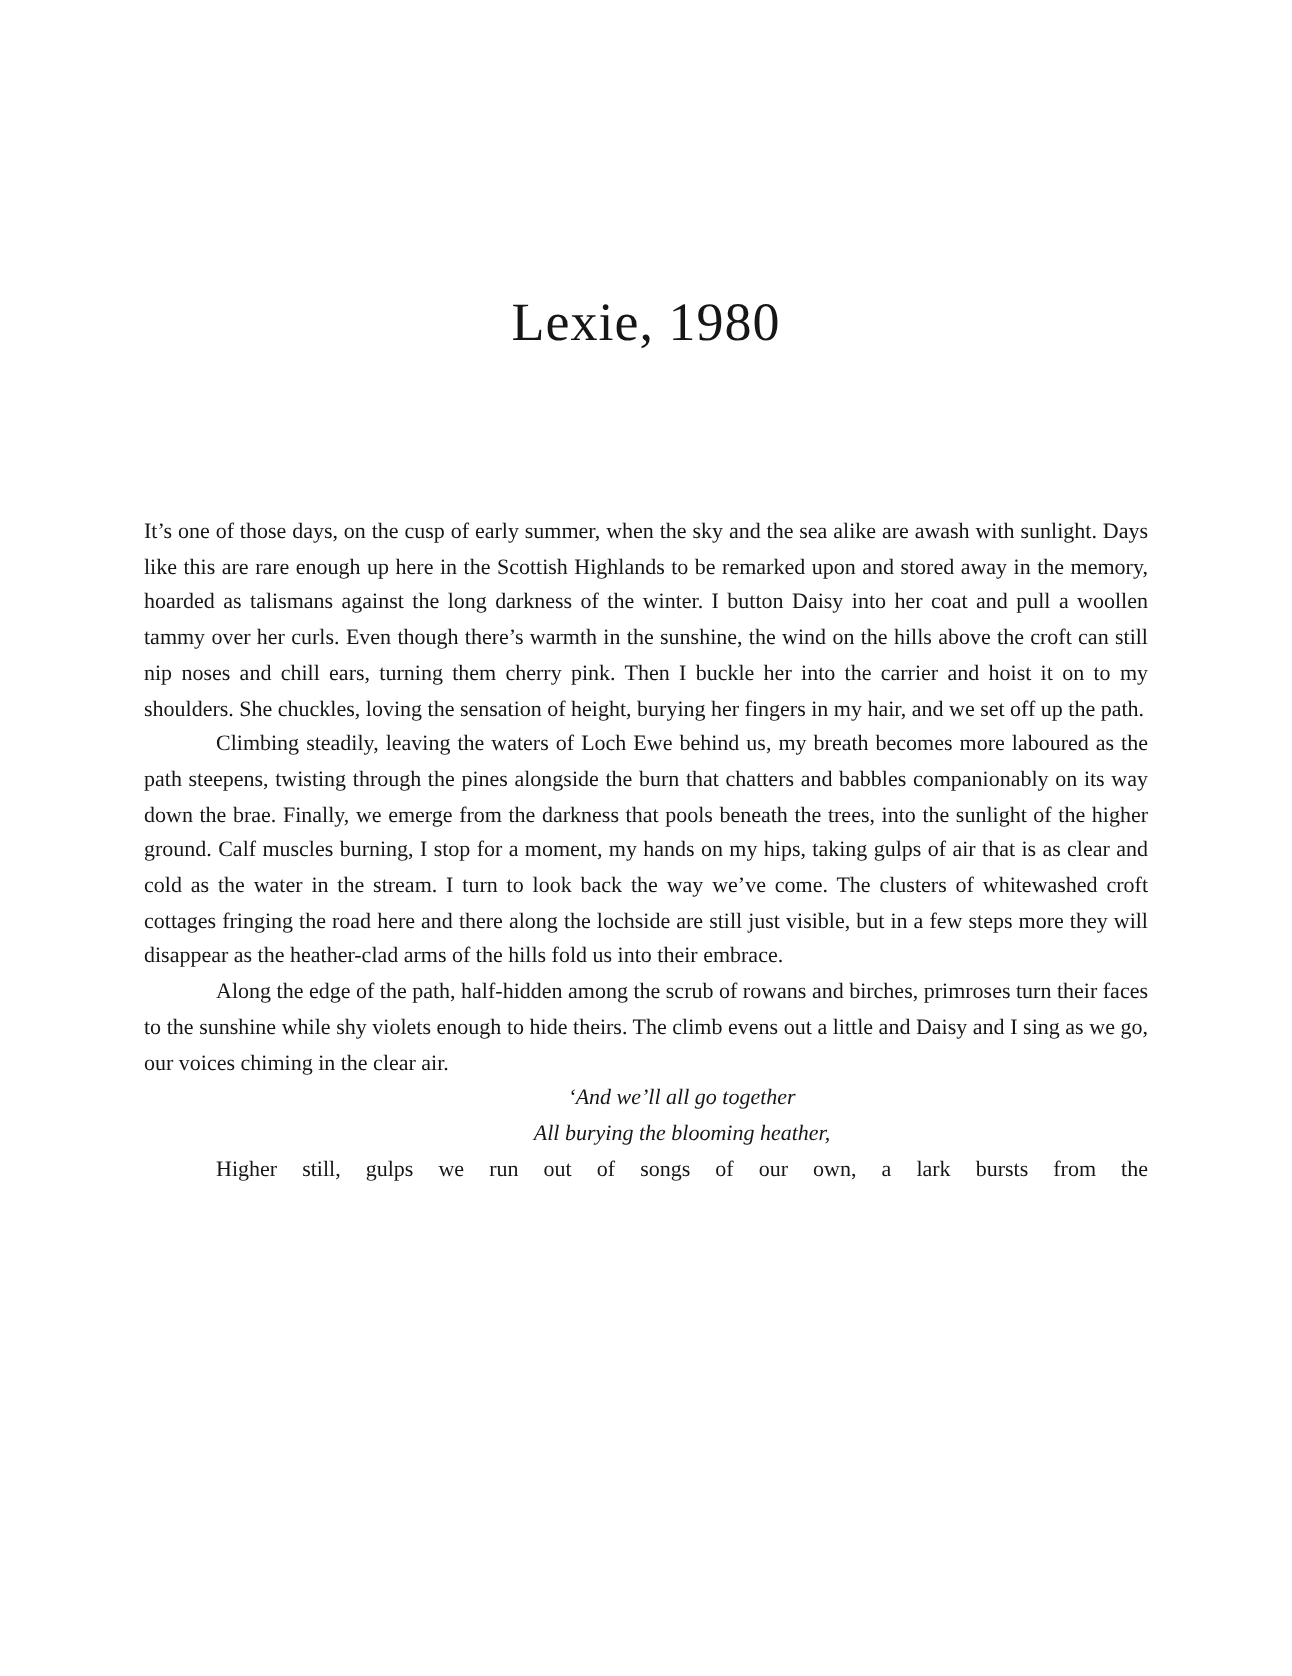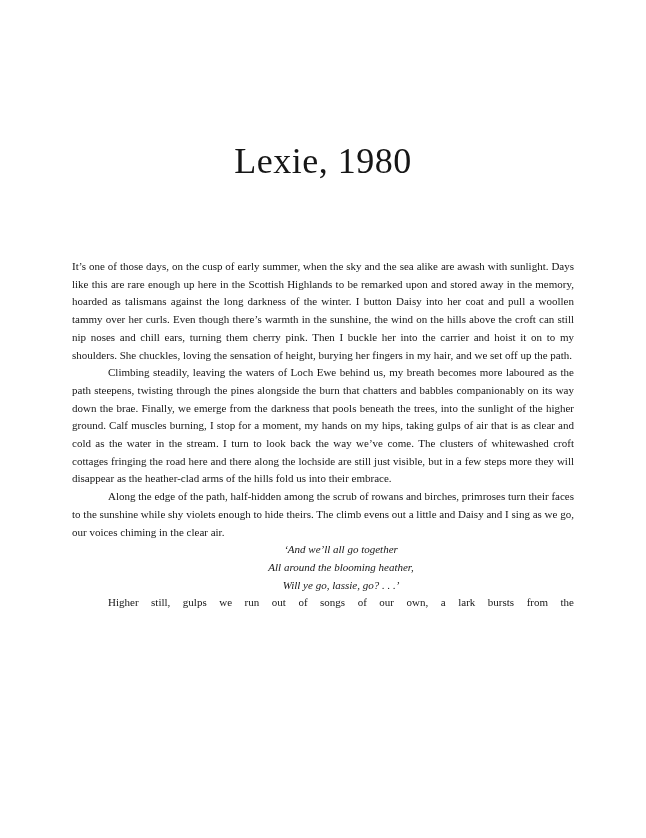--- a/index.html
+++ b/index.html
@@ -15,21 +15,21 @@
     font-family: "Liberation Serif", serif;
     color: #161616;
     overflow: hidden;
   }
   .chapter-title {
     position: absolute;
     top: 146px;
     left: 0;
     width: 100%;
     text-align: center;
-    font-size: 36px;
+    font-size: 27px;
     line-height: 30px;
     font-weight: 400;
     letter-spacing: 0.5px;
   }
   .text-block {
     position: absolute;
     left: 72px;
     top: 258px;
     width: 502px;
     font-size: 11px;
@@ -63,19 +63,18 @@
 
   <div class="text-block">
     <p class="para">It’s one of those days, on the cusp of early summer, when the sky and the sea alike are awash with sunlight. Days like this are rare enough up here in the Scottish Highlands to be remarked upon and stored away in the memory, hoarded as talismans against the long darkness of the winter. I button Daisy into her coat and pull a woollen tammy over her curls. Even though there’s warmth in the sunshine, the wind on the hills above the croft can still nip noses and chill ears, turning them cherry pink. Then I buckle her into the carrier and hoist it on to my shoulders. She chuckles, loving the sensation of height, burying her fingers in my hair, and we set off up the path.</p>
 
     <p class="para indent">Climbing steadily, leaving the waters of Loch Ewe behind us, my breath becomes more laboured as the path steepens, twisting through the pines alongside the burn that chatters and babbles companionably on its way down the brae. Finally, we emerge from the darkness that pools beneath the trees, into the sunlight of the higher ground. Calf muscles burning, I stop for a moment, my hands on my hips, taking gulps of air that is as clear and cold as the water in the stream. I turn to look back the way we’ve come. The clusters of whitewashed croft cottages fringing the road here and there along the lochside are still just visible, but in a few steps more they will disappear as the heather-clad arms of the hills fold us into their embrace.</p>
 
     <p class="para indent">Along the edge of the path, half-hidden among the scrub of rowans and birches, primroses turn their faces to the sunshine while shy violets enough to hide theirs. The climb evens out a little and Daisy and I sing as we go, our voices chiming in the clear air.</p>
 
     <div class="verse">
       <div class="verse-line">‘And we’ll all go together</div>
-      <div class="verse-line">All around the blooming heather,</div>
-      <div class="verse-line">Will ye go, lassie, go? . . .’</div>
+      <div class="verse-line">All burying the blooming heather,</div>
     </div>
 
     <p class="para indent force-justify">Higher still, gulps we run out of songs of our own, a lark bursts from the</p>
   </div>
 </div>
 
 </body></html>

